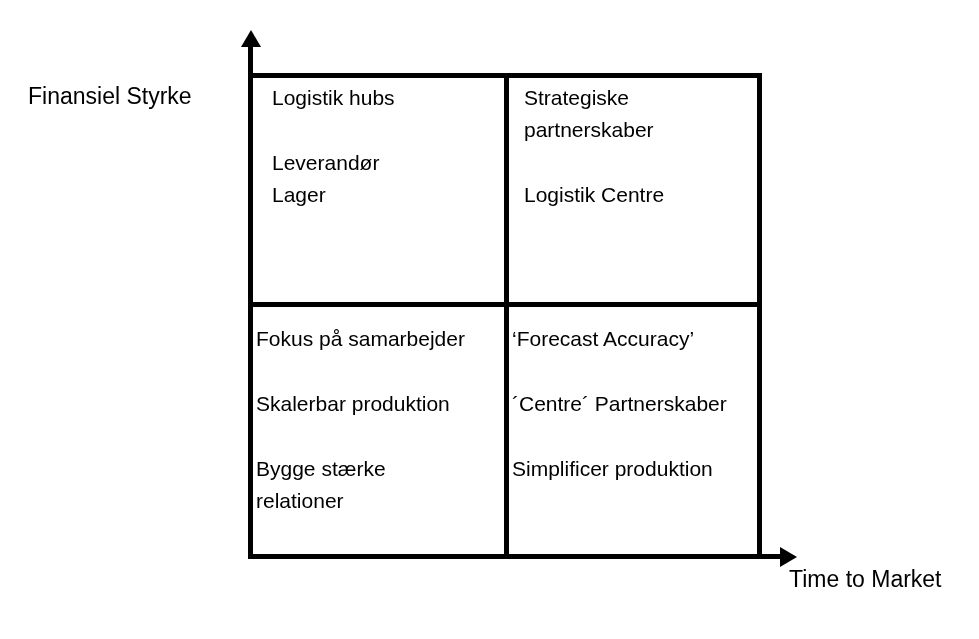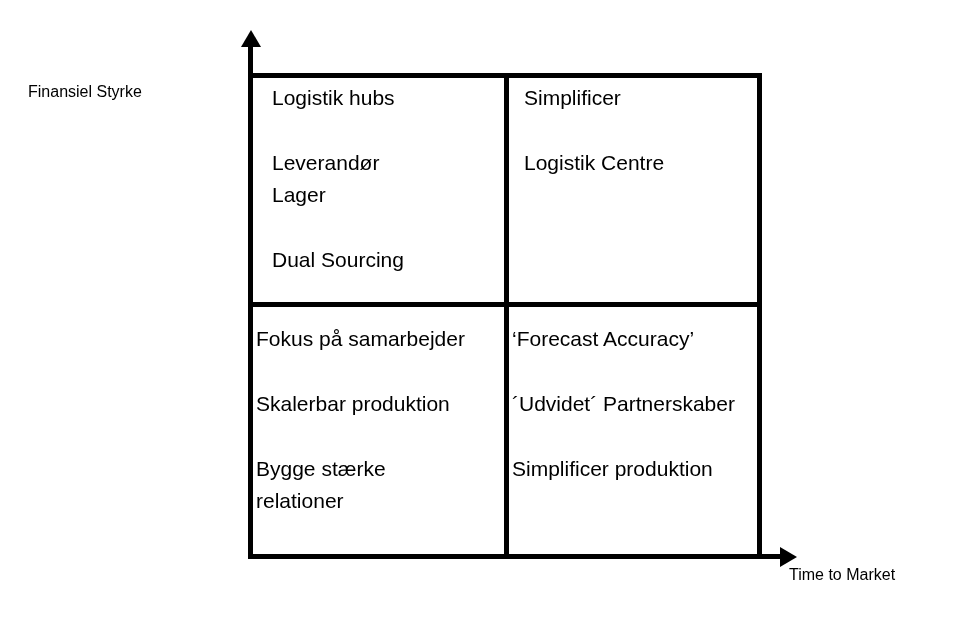--- a/index.html
+++ b/index.html
@@ -11,21 +11,21 @@
   #canvas {
     position: relative;
     width: 979px;
     height: 639px;
     background: #ffffff;
     overflow: hidden;
     color: #000000;
   }
   .axis-label {
     position: absolute;
-    font-size: 16px;
+    font-size: 23px;
     color: #000;
     white-space: nowrap;
   }
   #y-axis-label { left: 28px; top: 83px; }
   #x-axis-label { left: 772px; top: 566px; margin-left: 17px; }
 
   .axis-line { position: absolute; background: #000; }
   #y-axis-line { left: 248px; top: 44px; width: 5px; height: 515px; }
   #x-axis-line { left: 248px; top: 554px; width: 534px; height: 5px; }
 
@@ -98,28 +98,26 @@
   <div id="matrix-divider-horizontal"></div>
 
   <div id="quadrant-top-left" class="quadrant">
     <div class="item">
       <div class="line">Logistik hubs</div>
     </div>
     <div class="item">
       <div class="line">Leverandør</div>
       <div class="line">Lager</div>
     </div>
-    <div class="item">
-      <div class="line">Dual Sourcing</div>
-    </div>
   </div>
 
   <div id="quadrant-top-right" class="quadrant">
     <div class="item">
-      <div class="line">Simplificer</div>
+      <div class="line">Strategiske</div>
+      <div class="line">partnerskaber</div>
     </div>
     <div class="item">
       <div class="line">Logistik Centre</div>
     </div>
   </div>
 
   <div id="quadrant-bottom-left" class="quadrant">
     <div class="item">
       <div class="line">Fokus på samarbejder</div>
     </div>
@@ -130,20 +128,20 @@
       <div class="line">Bygge stærke</div>
       <div class="line">relationer</div>
     </div>
   </div>
 
   <div id="quadrant-bottom-right" class="quadrant">
     <div class="item">
       <div class="line">‘Forecast Accuracy’</div>
     </div>
     <div class="item">
-      <div class="line">´Udvidet´ Partnerskaber</div>
+      <div class="line">´Centre´ Partnerskaber</div>
     </div>
     <div class="item">
       <div class="line">Simplificer produktion</div>
     </div>
   </div>
 
 </div>
 
 </body></html>

